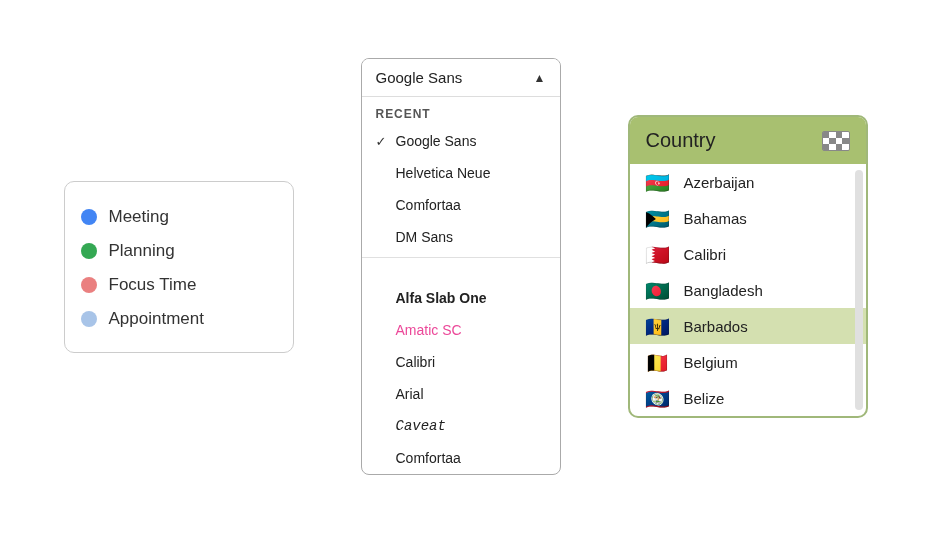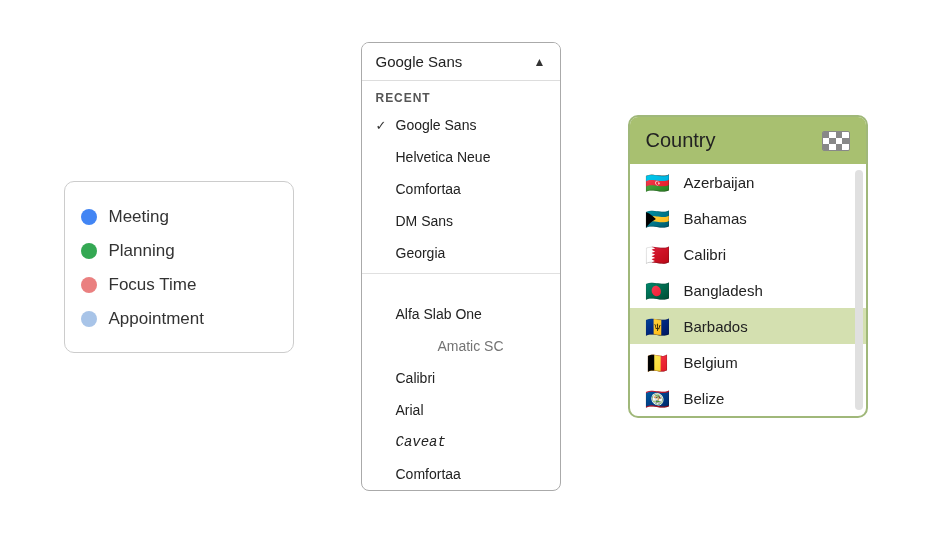--- a/index.html
+++ b/index.html
@@ -267,32 +267,28 @@
         <span class="font-name">Helvetica Neue</span>
       </li>
       <li>
         <span class="check-icon"></span>
         <span class="font-name">Comfortaa</span>
       </li>
       <li>
         <span class="check-icon"></span>
         <span class="font-name">DM Sans</span>
       </li>
-      <li>
-        <span class="check-icon"></span>
-        <span class="font-name">Georgia</span>
-      </li>
       <div class="font-divider"></div>
       <li>
         <span class="check-icon"></span>
-        <span class="font-name" style="font-weight: 400; margin-top: 20px;">Alfa Slab One</span>
-      </li>
-      <li>
-        <span class="check-icon"></span>
-        <span class="font-name" style="color: #737373; text-align: center;">Amatic SC</span>
+        <span class="font-name" style="font-weight: 700; margin-top: 20px;">Alfa Slab One</span>
+      </li>
+      <li>
+        <span class="check-icon"></span>
+        <span class="font-name" style="color: #ec4899;">Amatic SC</span>
       </li>
       <li>
         <span class="check-icon"></span>
         <span class="font-name">Calibri</span>
       </li>
       <li>
         <span class="check-icon"></span>
         <span class="font-name">Arial</span>
       </li>
       <li>

